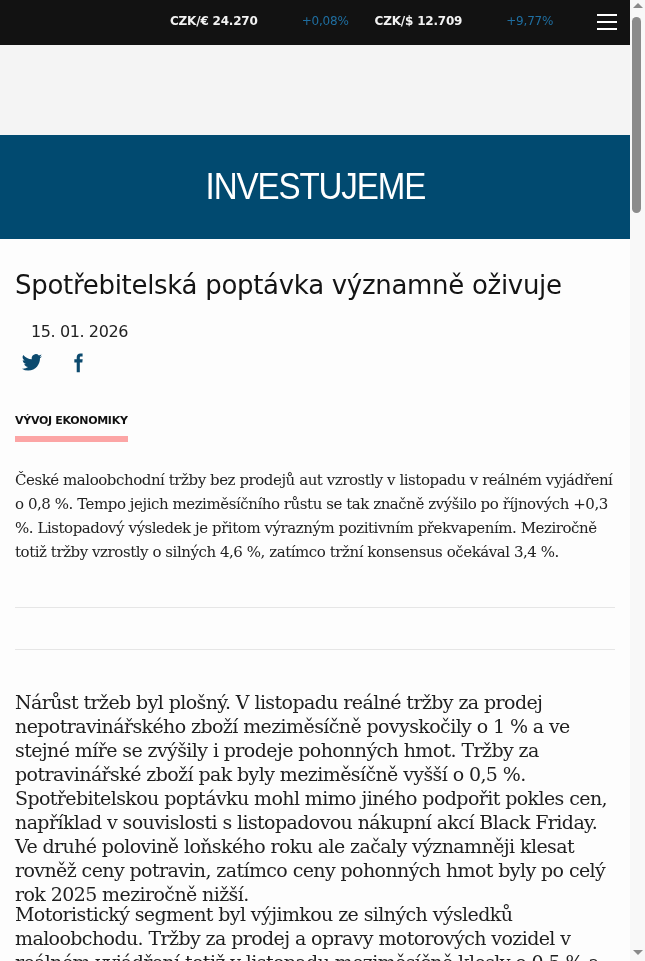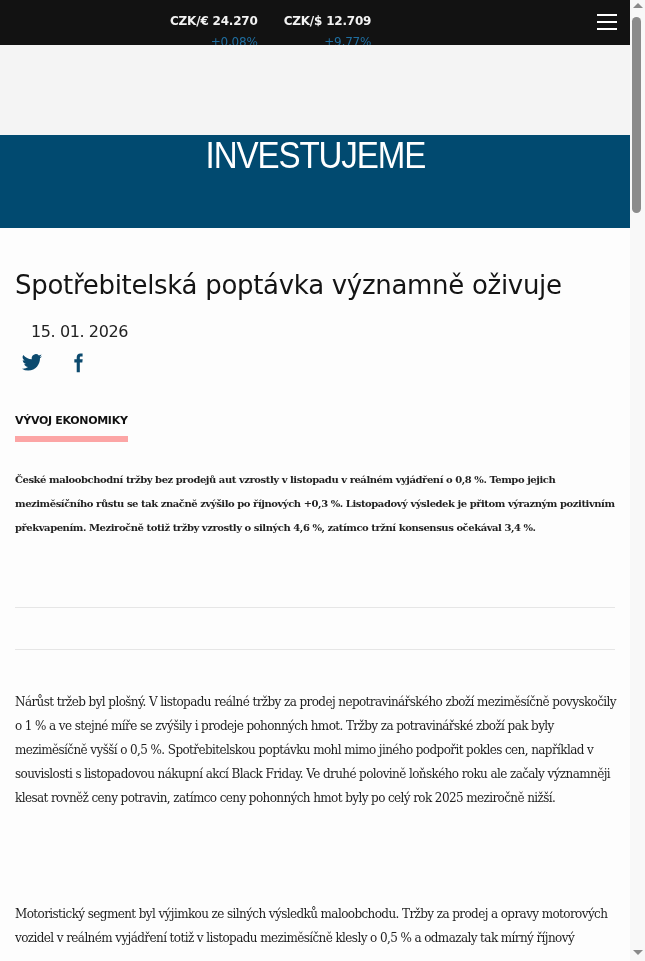--- a/index.html
+++ b/index.html
@@ -4,51 +4,51 @@
 <style>
   * { box-sizing: border-box; margin: 0; padding: 0; }
   html, body { width: 645px; height: 961px; overflow: hidden; background: #fdfdfd; }
   body { position: relative; font-family: "DejaVu Sans", "Liberation Sans", sans-serif; color: #111; }
 
   .viewport { position: absolute; left: 0; top: 0; width: 630px; height: 961px; overflow: hidden; background: #fdfdfd; }
 
   
   .topbar { position: absolute; left: 0; top: 0; width: 630px; height: 45px; background: #121212; }
   .rates { position: absolute; left: 170px; top: 14px; display: flex; gap: 26px; font-size: 12px; letter-spacing: -0.2px; }
-  .rate { display: flex; gap: 7px; align-items: flex-end; flex-direction: column; }
+  .rate { display: flex; gap: 7px; align-items: flex-start; }
   .rate-label { color: #f2f2f2; font-weight: 600; }
-  .rate-change { color: #1f6ea0; }
+  .rate-change { color: #1f6ea0; margin-left: 37px; }
   .menu-btn { position: absolute; left: 597px; top: 13px; width: 20px; height: 18px; cursor: pointer; }
   .menu-btn span { position: absolute; left: 0; width: 20px; height: 2px; background: #fff; }
   .menu-btn span:nth-child(1) { top: 1px; }
   .menu-btn span:nth-child(2) { top: 8px; }
   .menu-btn span:nth-child(3) { top: 15px; }
 
   
   .ad-area { position: absolute; left: 0; top: 45px; width: 630px; height: 90px; background: #f4f4f4; }
 
   
-  .brand { position: absolute; left: 0; top: 135px; width: 630px; height: 93px; background: #014a70; display: flex; align-items: flex-start; justify-content: center; }
+  .brand { position: absolute; left: 0; top: 135px; width: 630px; height: 104px; background: #014a70; display: flex; align-items: center; justify-content: center; }
   .brand-logo { color: #fff; font-family: "Liberation Sans", sans-serif; font-size: 36px; font-weight: 400; letter-spacing: -1.2px; transform: scaleX(0.92); }
 
   
   .article { position: absolute; left: 15px; top: 228px; width: 600px; }
   .title { position: absolute; left: 0; top: 42px; font-family: "DejaVu Sans", sans-serif; font-size: 26px; font-weight: 500; color: #141414; letter-spacing: -0.3px; white-space: nowrap; }
   .date { position: absolute; left: 16px; top: 94px; font-size: 16px; color: #222; letter-spacing: -0.4px; }
   .social { position: absolute; left: 6px; top: 124px; display: flex; gap: 24px; align-items: center; }
   .social .icon { width: 22px; height: 22px; cursor: pointer; display: block; }
   .category { position: absolute; left: 0; top: 186px; font-size: 11px; font-weight: 700; color: #111; letter-spacing: -0.3px; padding-bottom: 9px; border-bottom: 6px solid #fca5a5; cursor: pointer; text-decoration: none; }
 
-  .lead { position: absolute; left: 0; top: 240px; width: 600px; font-family: "DejaVu Serif", "Liberation Serif", serif; font-size: 10px; line-height: 24px; font-weight: 700; color: #222; letter-spacing: -0.45px; }
+  .lead { position: absolute; left: 0; top: 240px; width: 600px; font-family: "DejaVu Serif", "Liberation Serif", serif; font-size: 15px; line-height: 24px; font-weight: 400; color: #222; letter-spacing: -0.45px; }
 
   .divider { position: absolute; left: 0; width: 600px; height: 1px; background: #e6e6e6; }
   .divider.d1 { top: 379px; }
   .divider.d2 { top: 421px; }
 
-  .body-text { position: absolute; left: 0; width: 603px; font-family: "DejaVu Serif", "Liberation Serif", serif; font-size: 12px; line-height: 24px; color: #1f1f1f; letter-spacing: -0.6px; }
+  .body-text { position: absolute; left: 0; width: 603px; font-family: "DejaVu Serif", "Liberation Serif", serif; font-size: 19px; line-height: 24px; color: #1f1f1f; letter-spacing: -0.6px; }
   .p1 { top: 462px; }
   .p2 { top: 674px; }
 
   
   .scrollbar { position: absolute; left: 630px; top: 0; width: 15px; height: 961px; background: #f8f8f8; }
   .scroll-arrow-up { position: absolute; left: 3px; top: 3px; width: 0; height: 0; border-left: 5px solid transparent; border-right: 5px solid transparent; border-bottom: 5px solid #8a8a8a; cursor: pointer; }
   .scroll-thumb { position: absolute; left: 2px; top: 17px; width: 9px; height: 196px; background: #8b8b8b; border-radius: 5px; cursor: pointer; }
   .scroll-arrow-down { position: absolute; left: 3px; top: 950px; width: 0; height: 0; border-left: 5px solid transparent; border-right: 5px solid transparent; border-top: 5px solid #8a8a8a; cursor: pointer; }
 </style>
 </head>

